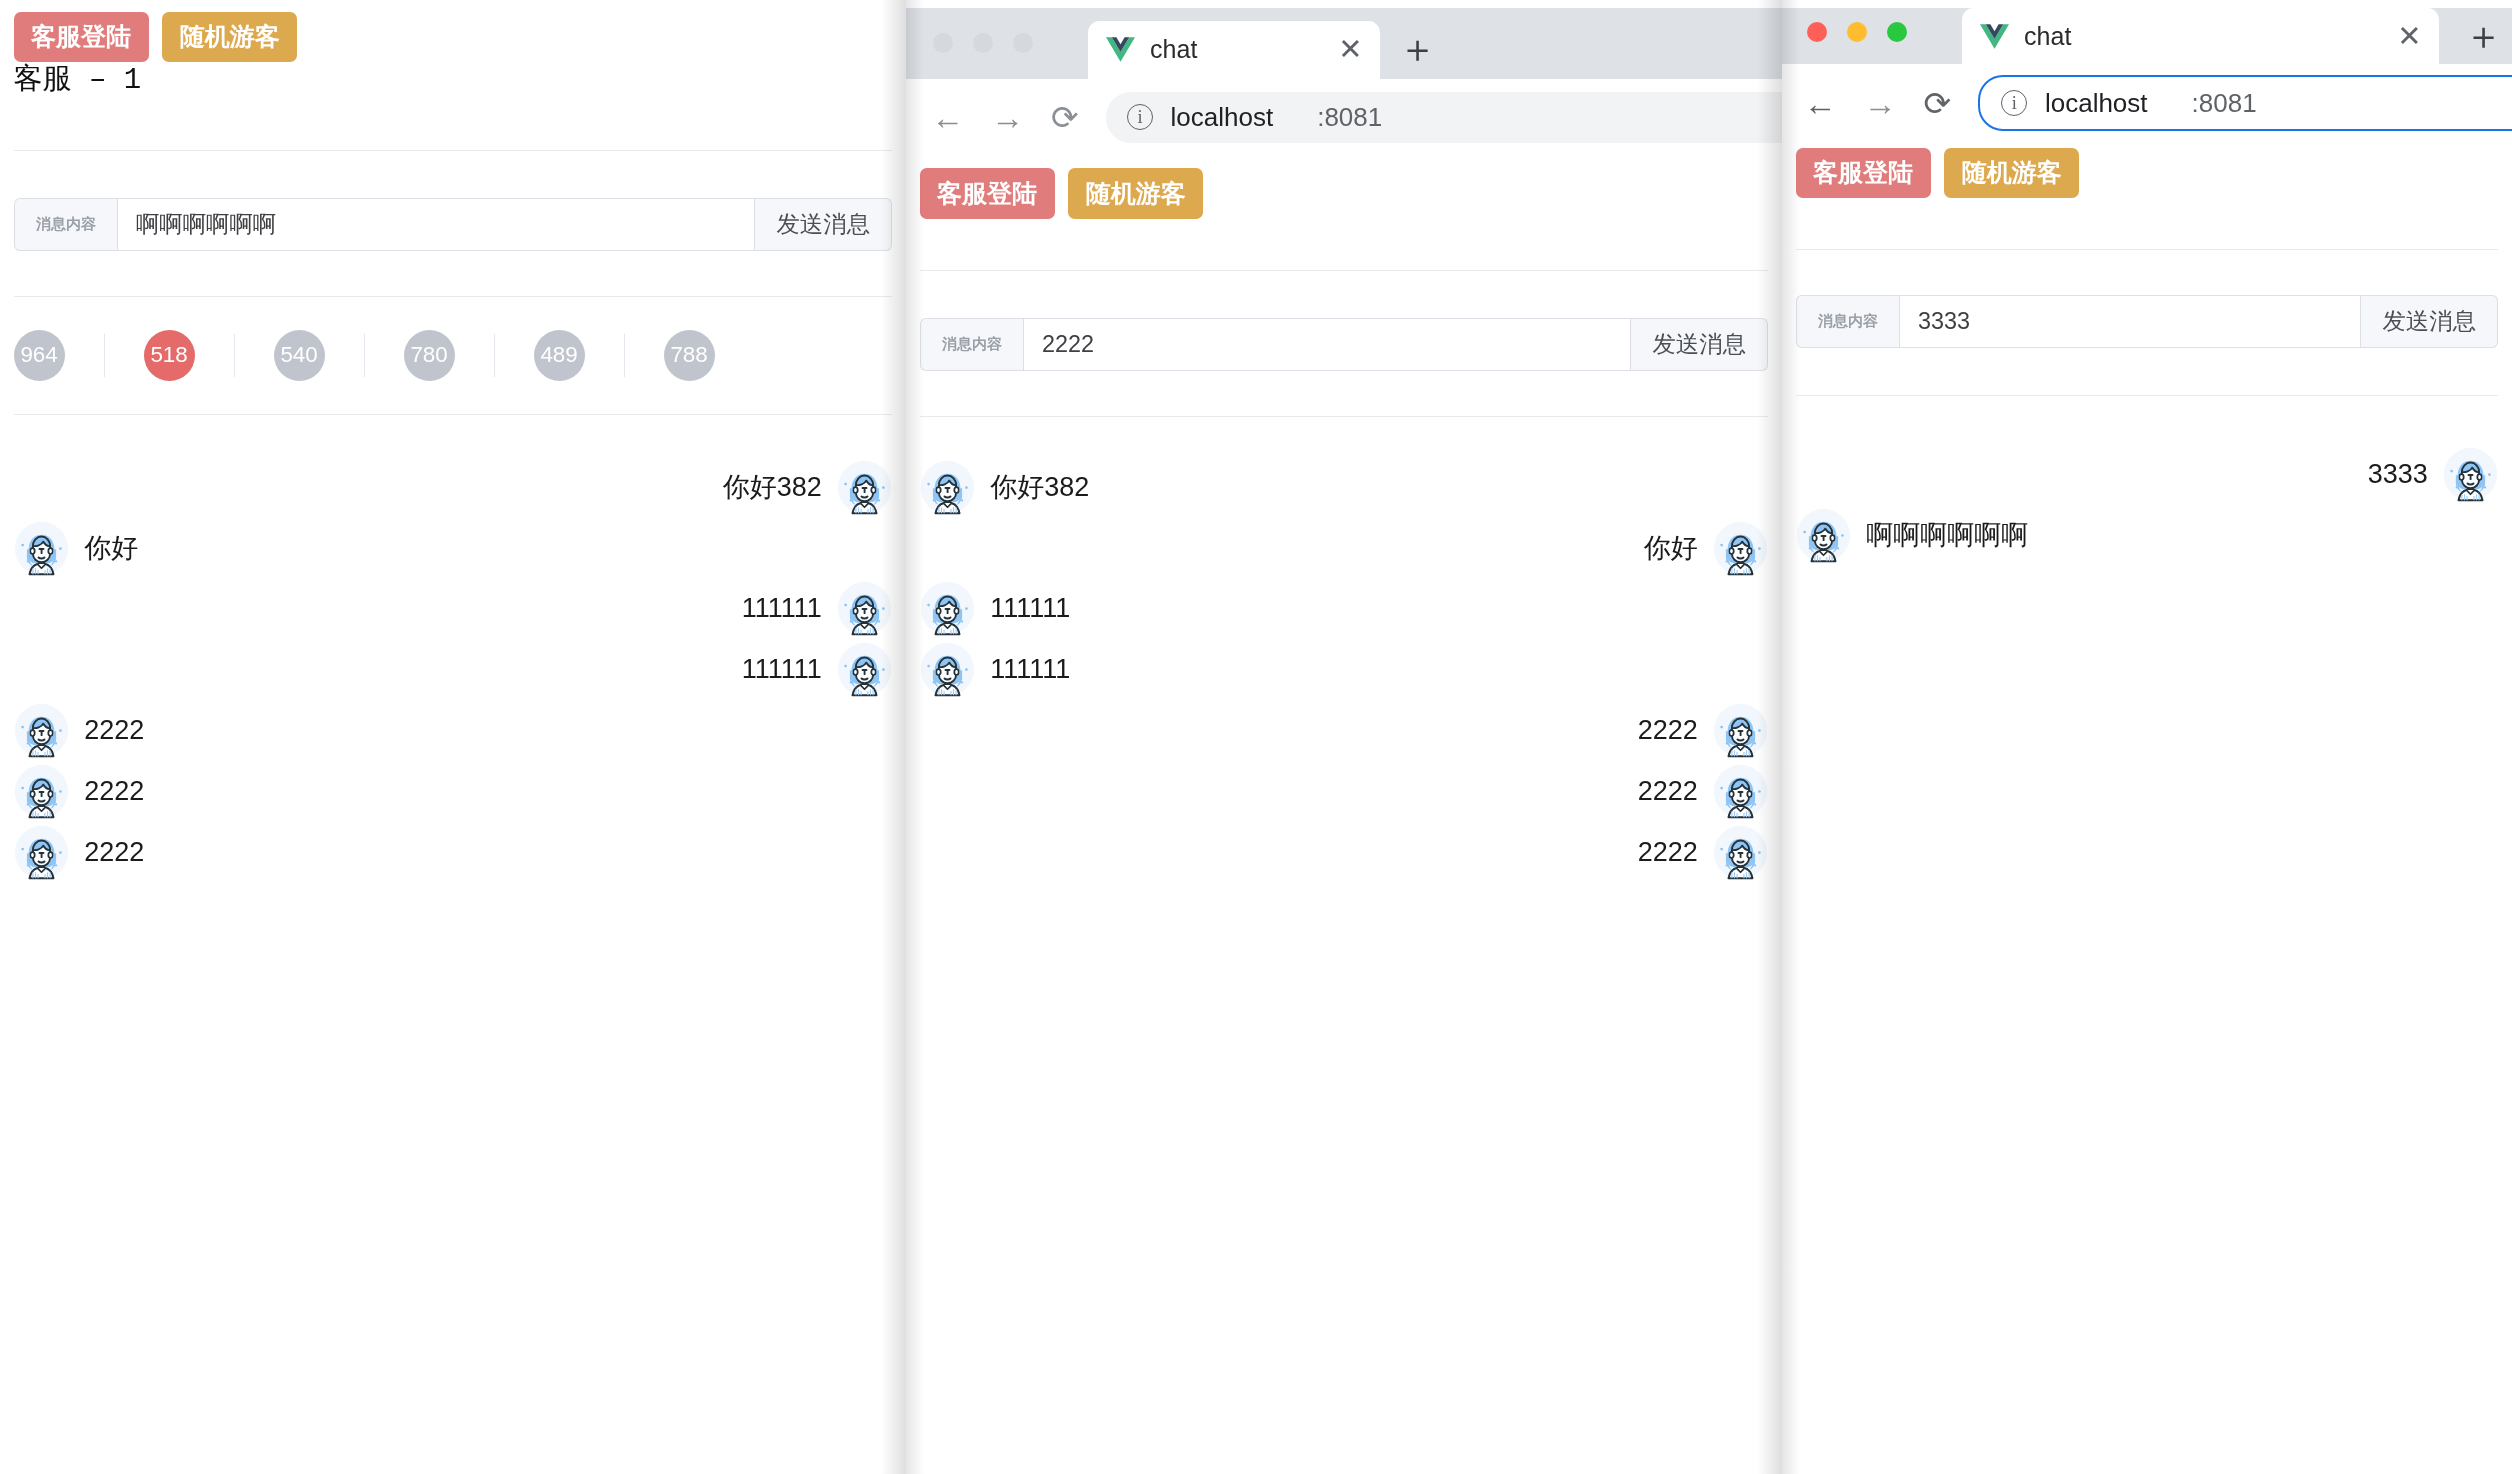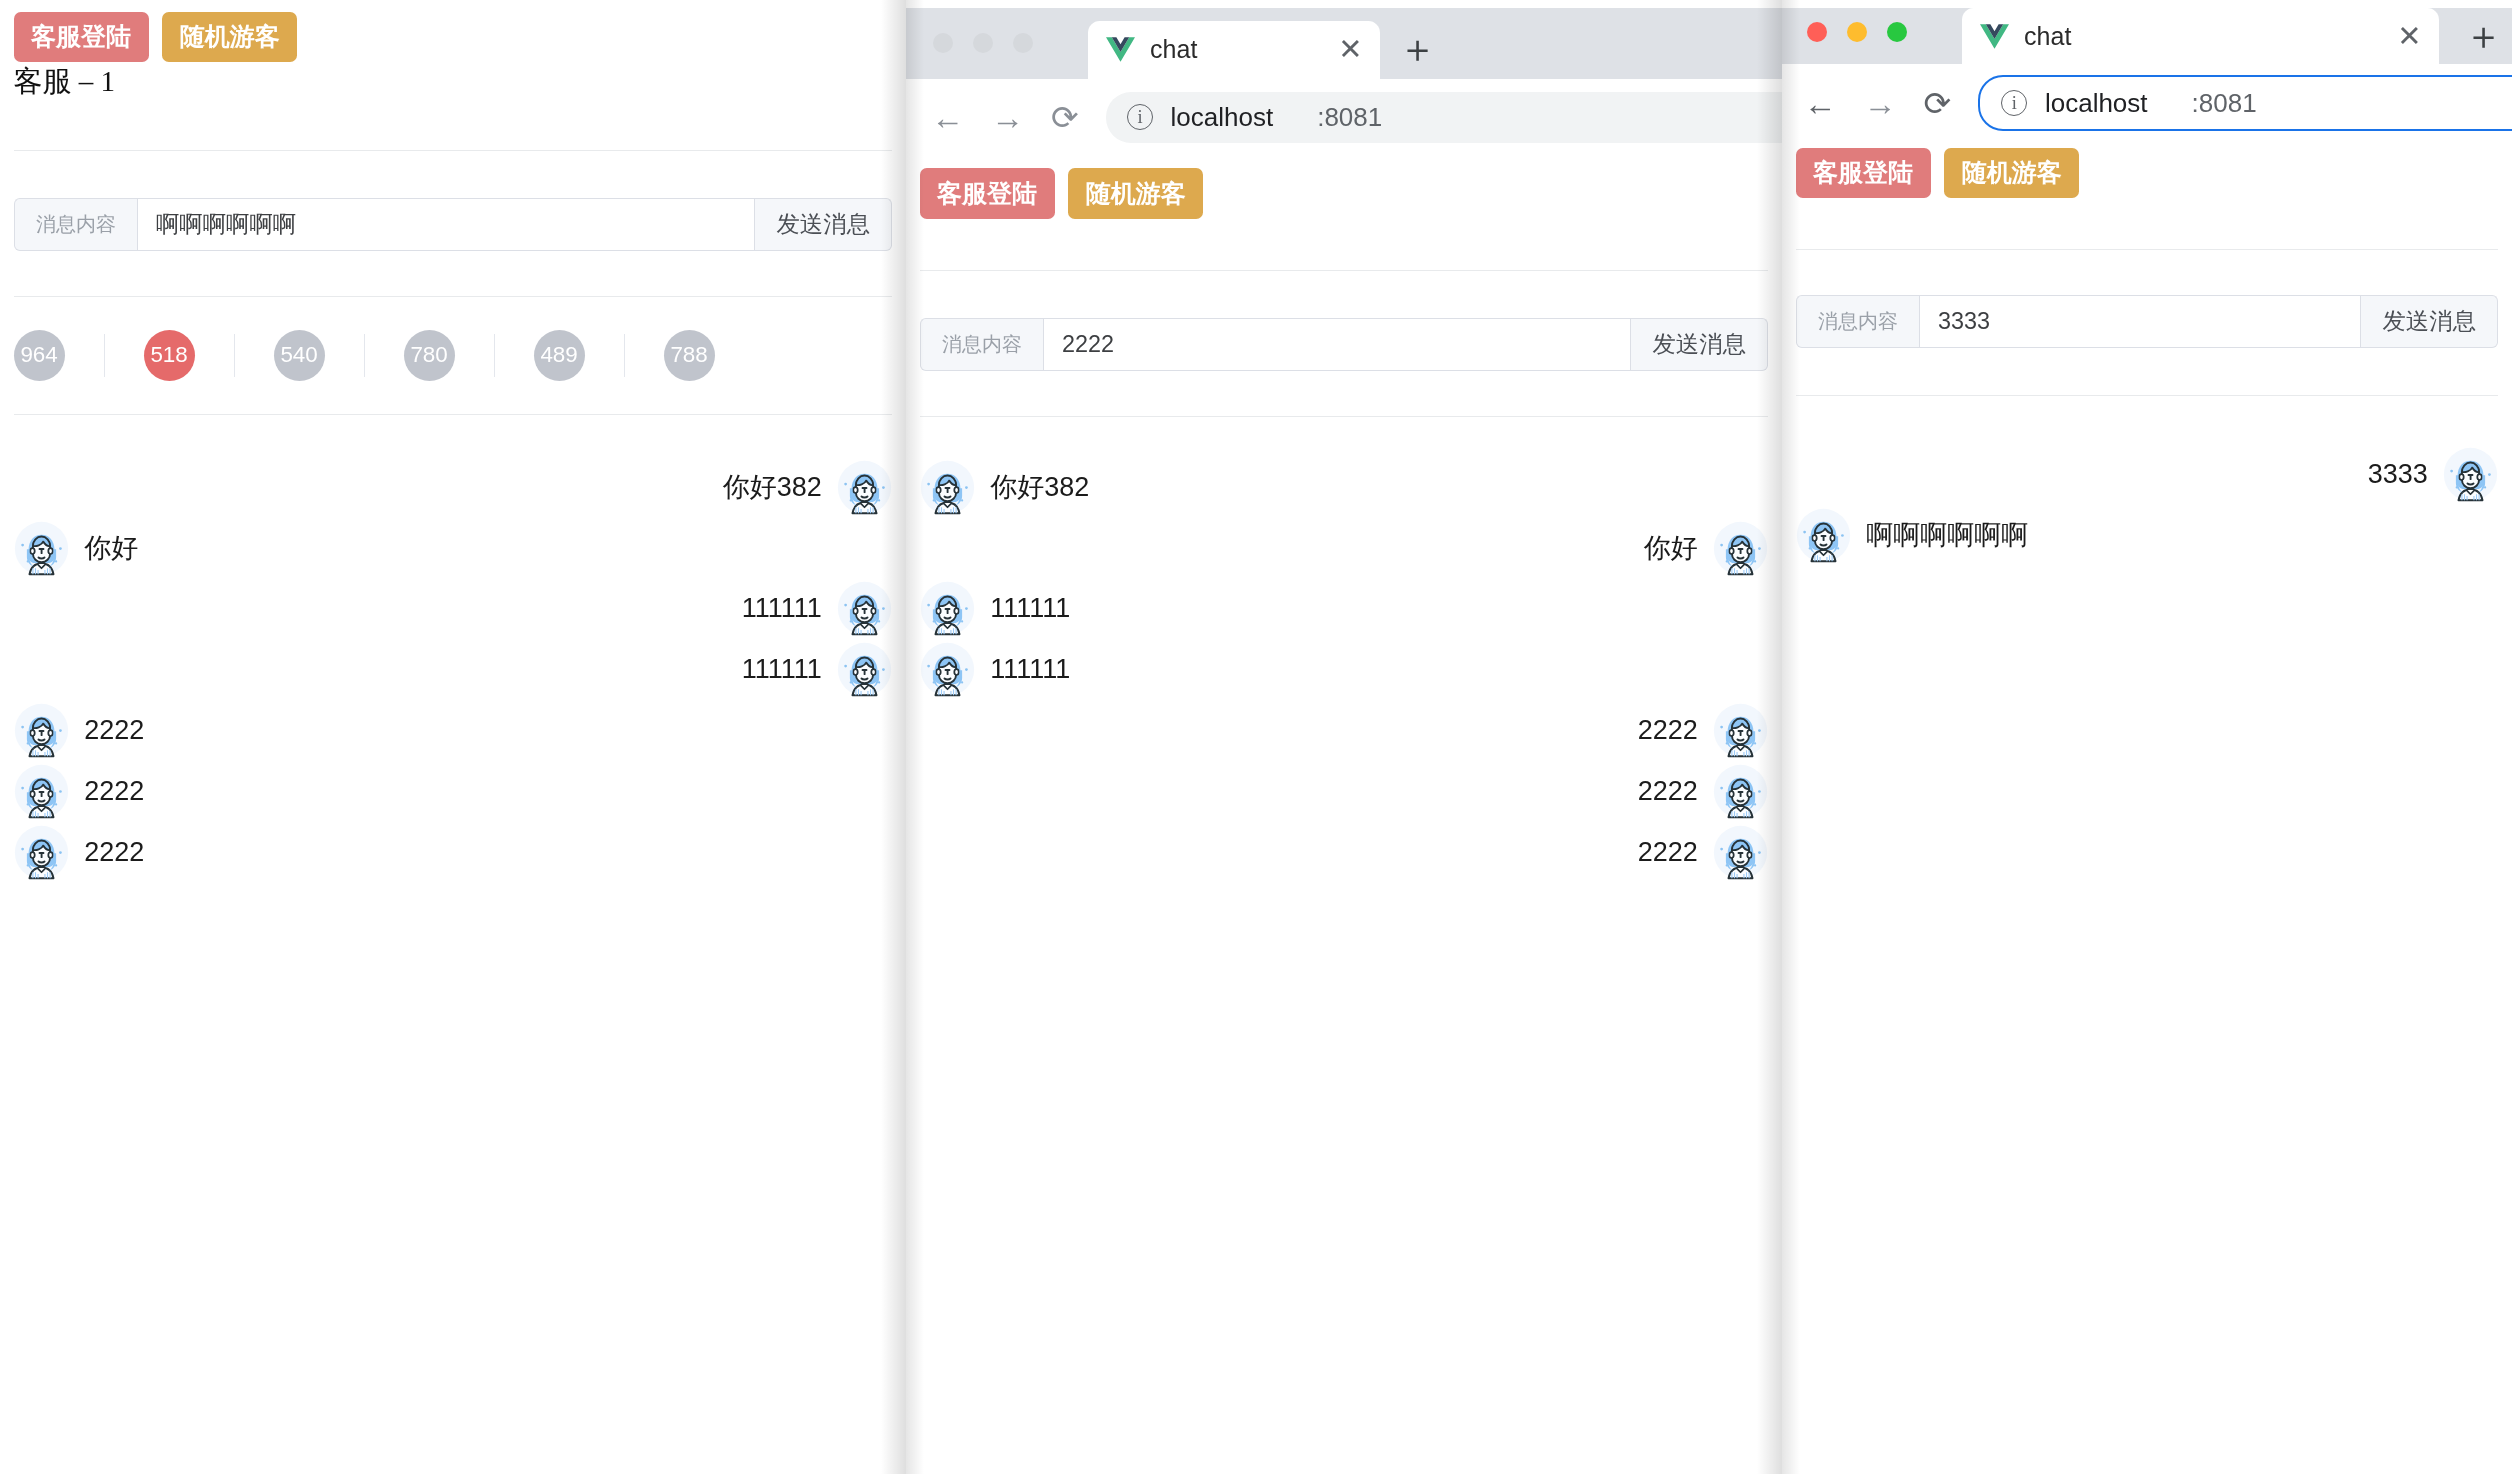--- a/index.html
+++ b/index.html
@@ -24,31 +24,31 @@
     font-family: "Liberation Sans","DejaVu Sans",sans-serif;
     cursor: pointer; white-space: nowrap;
   }
   .btn-danger { background: #e07c7c; }
   .btn-warn   { background: #dda council; }
   .btn-warn   { background: #dda94e; }
 
   .user-line {
     font-size: 29px; color: #111; line-height: 1.2;
     margin-top: 1.9px; white-space: nowrap;
-    font-family: Liberation Serif, serif;
+    font-family: Liberation Mono, monospace;
   }
 
   .hr { height: 1px; background: #e8eaec; width: 100%; }
 
   
   .input-group { display: flex; align-items: stretch; height: 53px; width: 100%; }
   .ig-prepend {
     background: #f5f7fa; border: 1px solid #dcdfe6; border-right: none;
-    border-radius: 5.8px 0 0 5.8px; color: #9aa0a8; font-size: 20px;
-    display: flex; align-items: center; padding: 0 21.4px; white-space: nowrap;
+    border-radius: 5.8px 0 0 5.8px; color: #9aa0a8; font-size: 15px;
+    display: flex; align-items: center; padding: 0 21.4px; white-space: nowrap; font-weight: bold;
   }
   .ig-input {
     flex: 1; border: 1px solid #dcdfe6; background: #fff;
     font-size: 23.4px; color: #3d3f42; padding: 0 17.5px; outline: none;
     font-family: "Liberation Sans","DejaVu Sans",sans-serif; min-width: 0;
   }
   .ig-append {
     background: #f5f7fa; border: 1px solid #dcdfe6; border-left: none;
     border-radius: 0 5.8px 5.8px 0; color: #4b4f55; font-size: 23.4px;
     display: flex; align-items: center; padding: 0 21.4px; white-space: nowrap; cursor: pointer;

